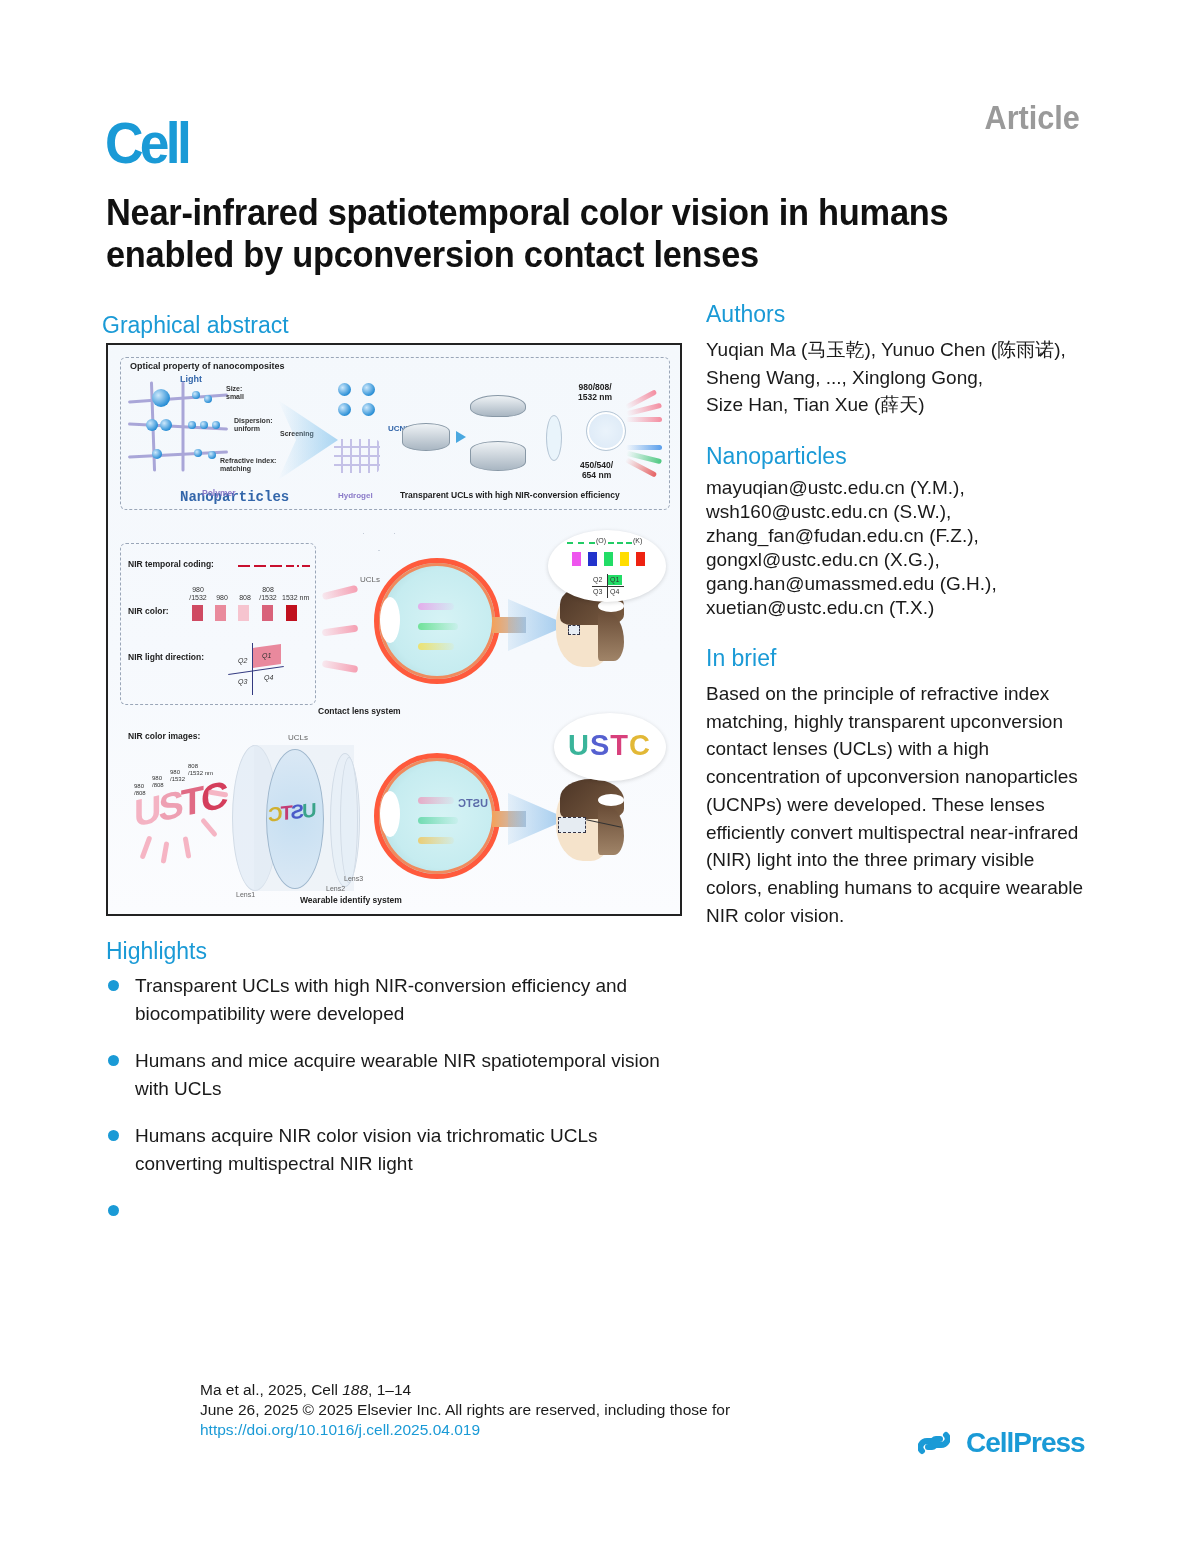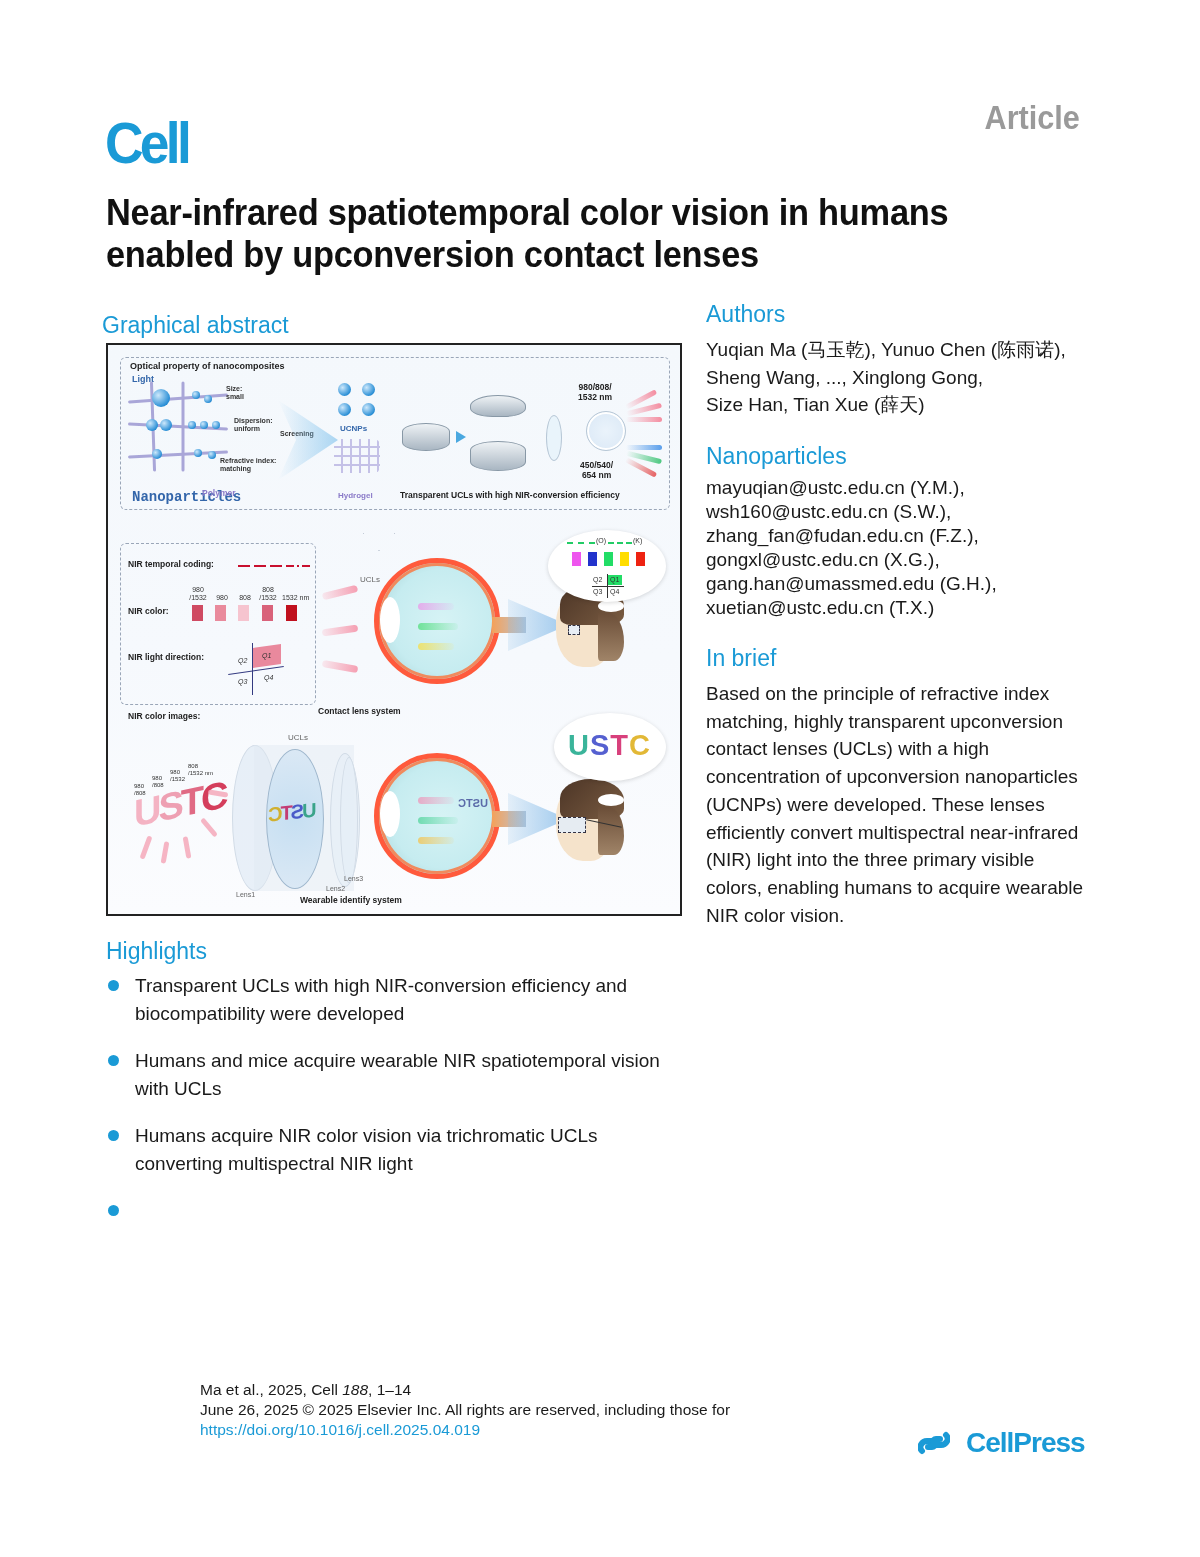--- a/index.html
+++ b/index.html
@@ -10,21 +10,21 @@
   .article-label { position: absolute; right: 120px; top: 98px; font-size: 34px; font-weight: bold; color: #9a9a9a; transform: scaleX(0.9); transform-origin: right; }
   .title { position: absolute; left: 106px; top: 192px; width: 990px; font-size: 37px; font-weight: bold; line-height: 42px; color: #111; letter-spacing: -0.3px; transform: scaleX(0.93); transform-origin: left; white-space: nowrap; }
 
   .section-head { position: absolute; font-size: 23px; color: #1a9ad6; font-weight: normal; }
 
   
   .ga-box { position: absolute; left: 106px; top: 343px; width: 576px; height: 573px; border: 2px solid #222; background: linear-gradient(180deg, #f4f8fc 0%, #f6f9fd 55%, #fbfcfe 100%); overflow: hidden; }
   .ga-panel { position: absolute; border: 1px dashed #9aa6b8; border-radius: 6px; }
   .ga-text { position: absolute; font-size: 9px; color: #222; font-weight: bold; line-height: 1.15; text-align: center; }
   .ga-small { position: absolute; font-size: 7px; color: #333; line-height: 1.15; }
-  .ga-blue { color: #3366aa; }
+  .ga-blue { color: #3366aa; margin-left: 48px; }
   .ga-purple { color: #8a7ac8; }
   .swatch { position: absolute; width: 11px; height: 16px; }
 
   .particle { position: absolute; border-radius: 50%; background: radial-gradient(circle at 35% 35%, #cde8fb, #2a8fd6 70%, #1466a8); }
   .net-line { position: absolute; background: #a9a6d8; height: 3px; border-radius: 2px; }
   .dish { position: absolute; border-radius: 50% / 30%; background: linear-gradient(180deg, #eef2f5, #a9b6c2); border: 1px solid #8898a6; }
 
   .eye { position: absolute; border-radius: 50%; background: radial-gradient(circle at 55% 50%, #d6f3f5 0%, #c6ecf0 60%, #bfe6ea 68%); border: 5px solid #ff5a3c; box-shadow: inset 0 0 0 3px #f08a5d; }
   .lens-front { position: absolute; background: #ffffff; border-radius: 50%; }
   .beam { position: absolute; height: 9px; border-radius: 5px; opacity: 0.85; }
@@ -191,21 +191,21 @@
     <div style="position:absolute; left:500px; top:230px; width:14px; height:10px; background:#22dd66;"></div>
     <div style="position:absolute; left:499px; top:229px; width:1px; height:24px; background:#333;"></div>
     <div style="position:absolute; left:484px; top:241px; width:32px; height:1px; background:#333;"></div>
     <div class="ga-small" style="left:485px; top:231px;">Q2</div>
     <div class="ga-small" style="left:502px; top:231px;">Q1</div>
     <div class="ga-small" style="left:485px; top:243px;">Q3</div>
     <div class="ga-small" style="left:502px; top:243px;">Q4</div>
   </div>
   <div class="ga-text" style="left:210px; top:362px; font-size:8.5px;">Contact lens system</div>
 
-  <div class="ga-text" style="left:20px; top:367px; font-size:8.5px;">NIR color images:</div>
+  <div class="ga-text" style="left:20px; top:387px; font-size:8.5px;">NIR color images:</div>
   <div class="ga-small" style="left:26px; top:438px; font-size:6px;">980<br>/808</div>
   <div class="ga-small" style="left:44px; top:430px; font-size:6px;">980<br>/808</div>
   <div class="ga-small" style="left:62px; top:424px; font-size:6px;">980<br>/1532</div>
   <div class="ga-small" style="left:80px; top:418px; font-size:6px;">808<br>/1532 nm</div>
   <div style="position:absolute; left:26px; top:440px; font-size:38px; font-weight:bold; letter-spacing:-3px; transform: skewY(-12deg); line-height:1;">
     <span style="color:#f4b3c3;">U</span><span style="color:#eea0b3;">S</span><span style="color:#e06a84;">T</span><span style="color:#d43e5c;">C</span>
   </div>
   <div>
     <div class="beam" style="left:26px; top:500px; width:24px; height:5px; background:#f4a8ba; transform:rotate(-70deg);"></div>
     <div class="beam" style="left:46px; top:505px; width:22px; height:5px; background:#f4a8ba; transform:rotate(-80deg);"></div>

